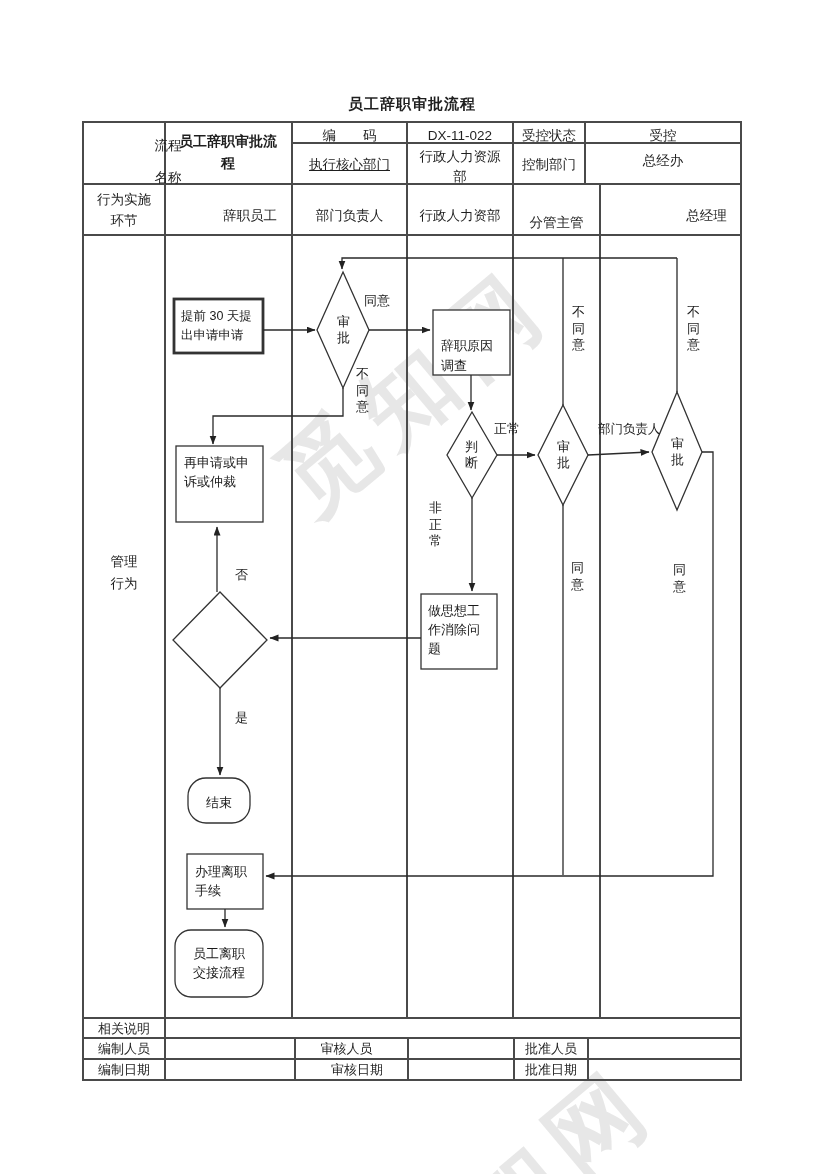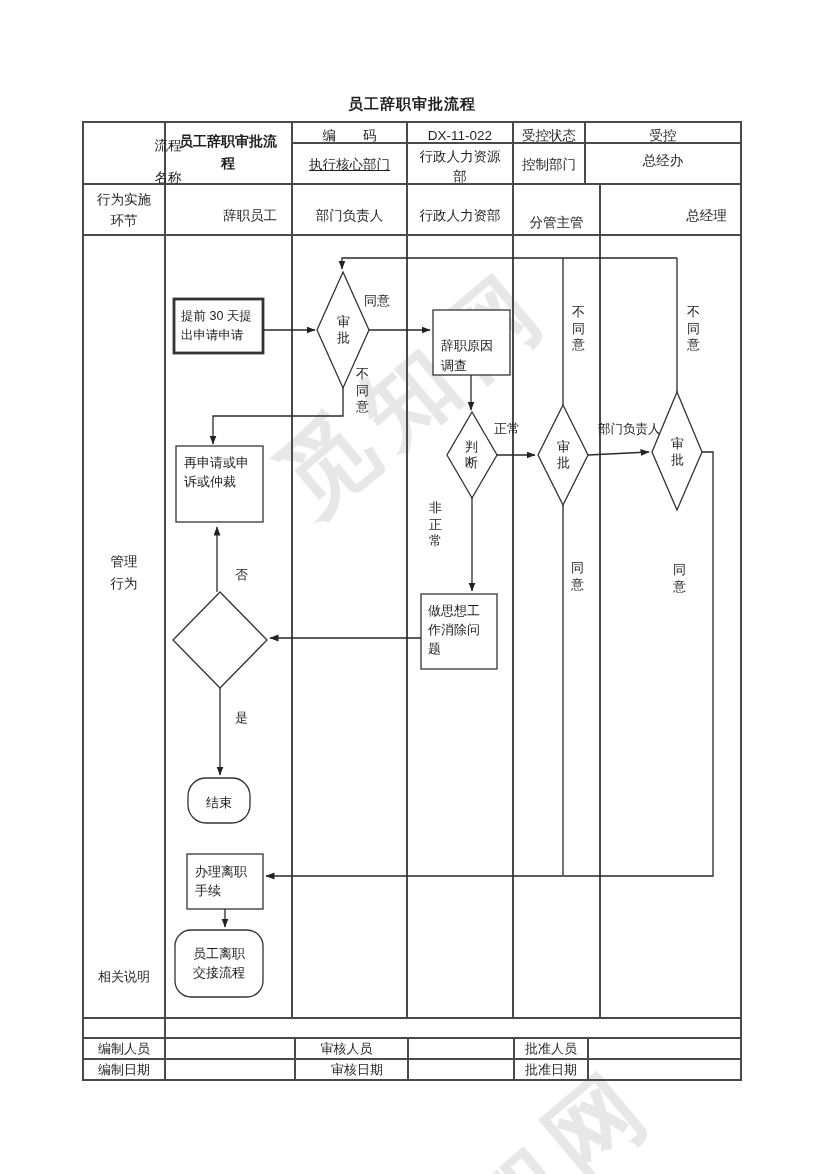--- a/index.html
+++ b/index.html
@@ -129,21 +129,21 @@
   <div class="hlabel" style="left:494px;top:421px;">正常</div>
   <div class="vlabel" style="left:428px;top:500px;">非正常</div>
   <div class="hlabel" style="left:598px;top:422px;font-size:12.5px;">部门负责人</div>
   <div class="vlabel" style="left:571px;top:304px;">不同意</div>
   <div class="vlabel" style="left:686px;top:304px;">不同意</div>
   <div class="vlabel" style="left:570px;top:560px;">同意</div>
   <div class="vlabel" style="left:672px;top:562px;">同意</div>
   <div class="hlabel" style="left:235px;top:567px;">否</div>
   <div class="hlabel" style="left:235px;top:710px;">是</div>
 
-  <div class="lbl" style="left:83px;top:969px;width:82px;font-size:13px;line-height:16px;">相关说明</div>
+  <div class="lbl" style="left:83px;top:1021px;width:82px;font-size:13px;line-height:16px;">相关说明</div>
   <div class="lbl" style="left:83px;top:1041px;width:82px;font-size:13px;line-height:16px;">编制人员</div>
   <div class="lbl" style="left:295px;top:1041px;width:103px;font-size:13px;line-height:16px;">审核人员</div>
   <div class="lbl" style="left:514px;top:1041px;width:74px;font-size:13px;line-height:16px;">批准人员</div>
   <div class="lbl" style="left:83px;top:1062px;width:82px;font-size:13px;line-height:16px;">编制日期</div>
   <div class="lbl" style="left:295px;top:1062px;width:124px;font-size:13px;line-height:16px;">审核日期</div>
   <div class="lbl" style="left:514px;top:1062px;width:74px;font-size:13px;line-height:16px;">批准日期</div>
 
 </div>
 
 </body></html>

